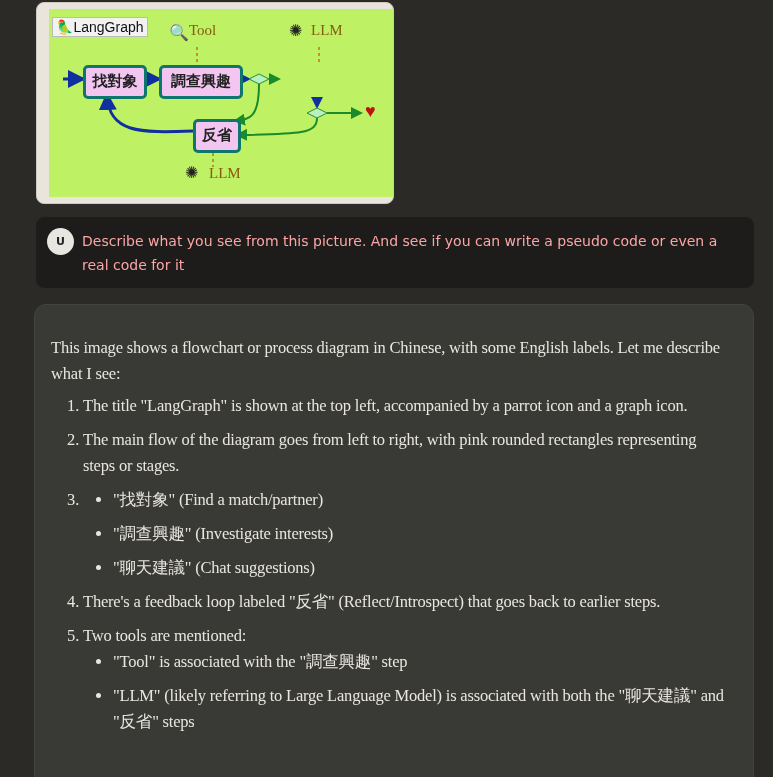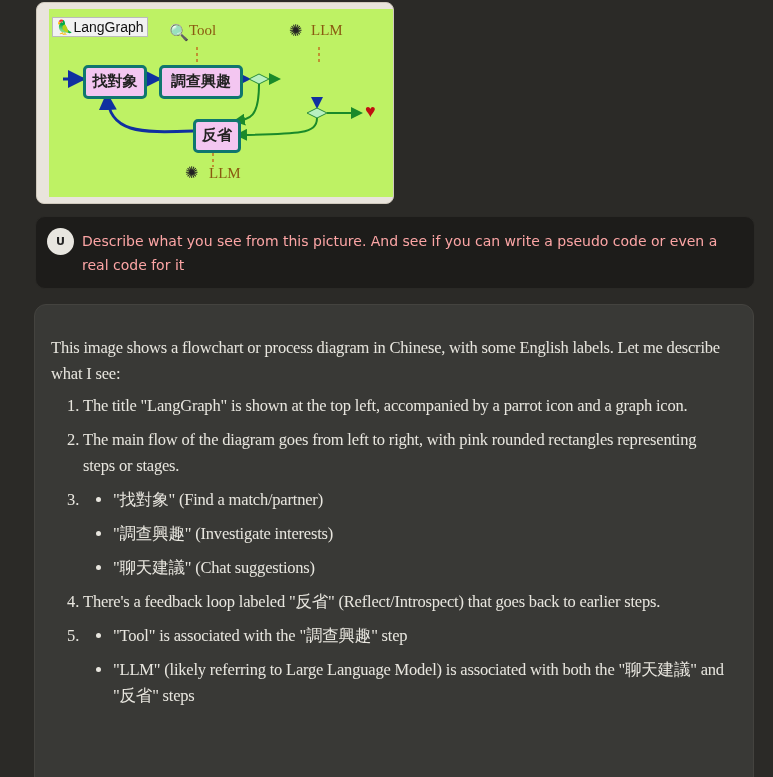--- a/index.html
+++ b/index.html
@@ -107,21 +107,21 @@
       <li><span>The title "LangGraph" is shown at the top left, accompanied by a parrot icon and a graph icon.</span></li>
       <li><span>The main flow of the diagram goes from left to right, with pink rounded rectangles representing steps or stages.</span></li>
       <li>
         <ul>
           <li>"找對象" (Find a match/partner)</li>
           <li>"調查興趣" (Investigate interests)</li>
           <li>"聊天建議" (Chat suggestions)</li>
         </ul>
       </li>
       <li><span>There's a feedback loop labeled "反省" (Reflect/Introspect) that goes back to earlier steps.</span></li>
-      <li>
+      <li><span>Two tools are mentioned:</span>
         <ul>
           <li>"Tool" is associated with the "調查興趣" step</li>
           <li>"LLM" (likely referring to Large Language Model) is associated with both the "聊天建議" and "反省" steps</li>
         </ul>
       </li>
     </ol>
   </div>
 </div>
 
 </body></html>

